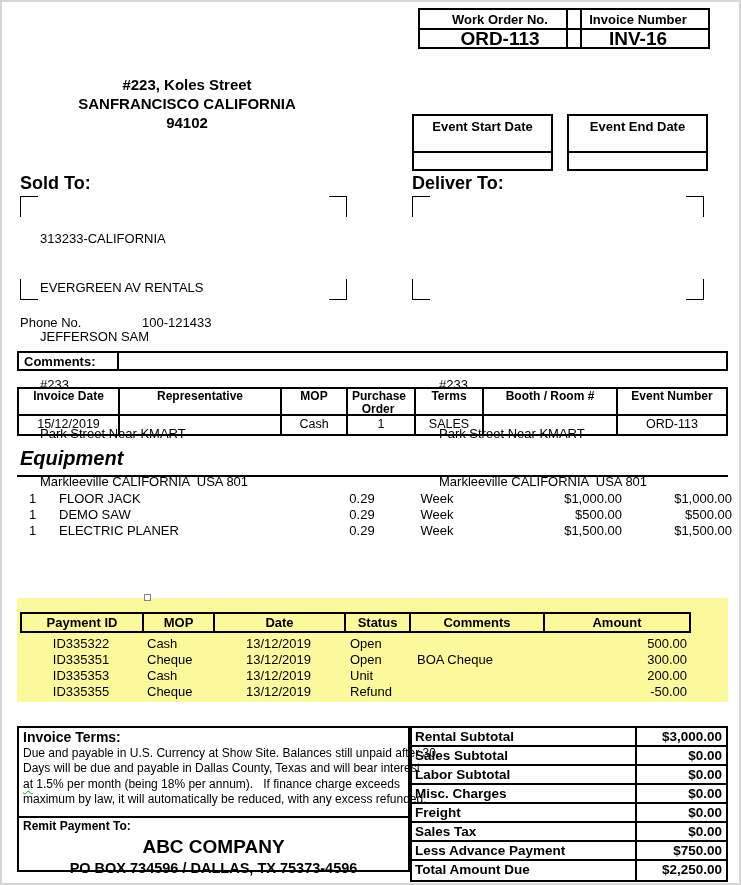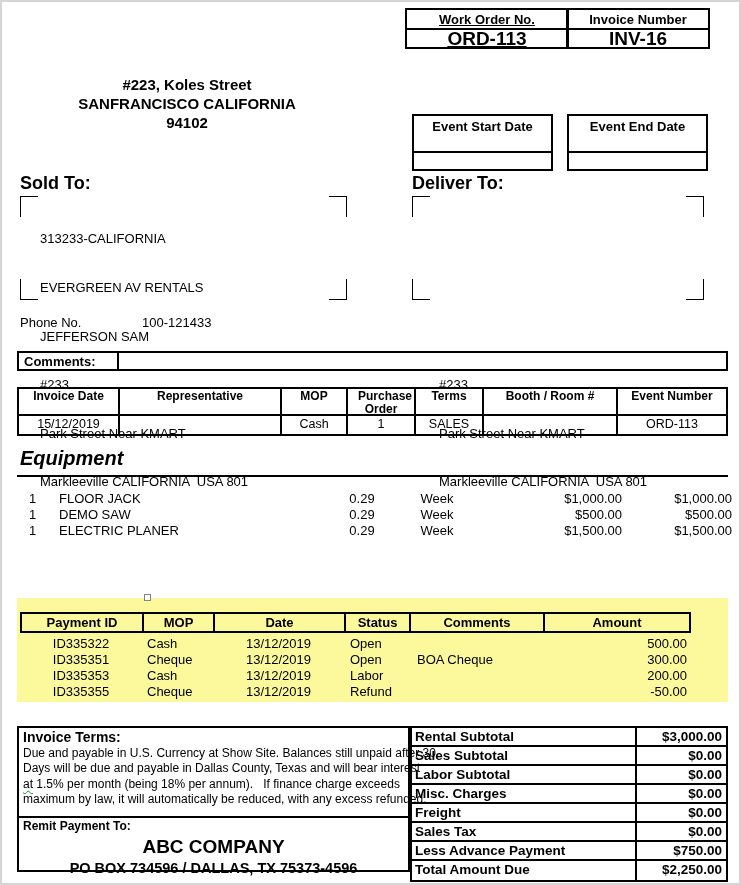--- a/index.html
+++ b/index.html
@@ -96,21 +96,21 @@
   .tot-row .tl2 { flex:1; border-right:2px solid #000; font-weight:bold; font-size:13.5px;
                   padding:1px 0 0 3px; }
   .tot-row .tv { width:89px; font-weight:bold; font-size:13.5px; text-align:right;
                  padding:1px 4px 0 0; }
 </style>
 </head>
 <body>
 
 <div class="page">
 
-  <div class="idbox" style="left:403px; width:164px;text-decoration:underline;">
+  <div class="idbox" style="left:416px; width:164px;">
     <div class="lbl">Work Order No.</div>
     <div class="val">ORD-113</div>
   </div>
   <div class="idbox" style="left:564px; width:144px;">
     <div class="lbl">Invoice Number</div>
     <div class="val">INV-16</div>
   </div>
 
   <div class="abs company">
     <div>#223, Koles Street</div>
@@ -166,21 +166,21 @@
   <div class="abs comments">
     <div class="lbl">Comments:</div>
     <div class="val"></div>
   </div>
 
   <div class="abs oi-table">
     <div class="oi-row hdr">
       <div class="cell">Invoice Date</div>
       <div class="cell">Representative</div>
       <div class="cell">MOP</div>
-      <div class="cell" style="padding-left:10px;padding-right:10px;">Purchase Order</div>
+      <div class="cell" style="padding-left:4px;padding-right:10px;">Purchase Order</div>
       <div class="cell">Terms</div>
       <div class="cell">Booth / Room #</div>
       <div class="cell">Event Number</div>
     </div>
     <div class="oi-row dat">
       <div class="cell">15/12/2019</div>
       <div class="cell"></div>
       <div class="cell">Cash</div>
       <div class="cell">1</div>
       <div class="cell">SALES</div>
@@ -243,21 +243,21 @@
         <div class="p2">Cheque</div>
         <div class="p3">13/12/2019</div>
         <div class="p4">Open</div>
         <div class="p5">BOA Cheque</div>
         <div class="p6">300.00</div>
       </div>
       <div class="pay-row">
         <div class="p1">ID335353</div>
         <div class="p2">Cash</div>
         <div class="p3">13/12/2019</div>
-        <div class="p4">Labor</div>
+        <div class="p4">Unit</div>
         <div class="p5"></div>
         <div class="p6">200.00</div>
       </div>
       <div class="pay-row">
         <div class="p1">ID335355</div>
         <div class="p2">Cheque</div>
         <div class="p3">13/12/2019</div>
         <div class="p4">Refund</div>
         <div class="p5"></div>
         <div class="p6">-50.00</div>

